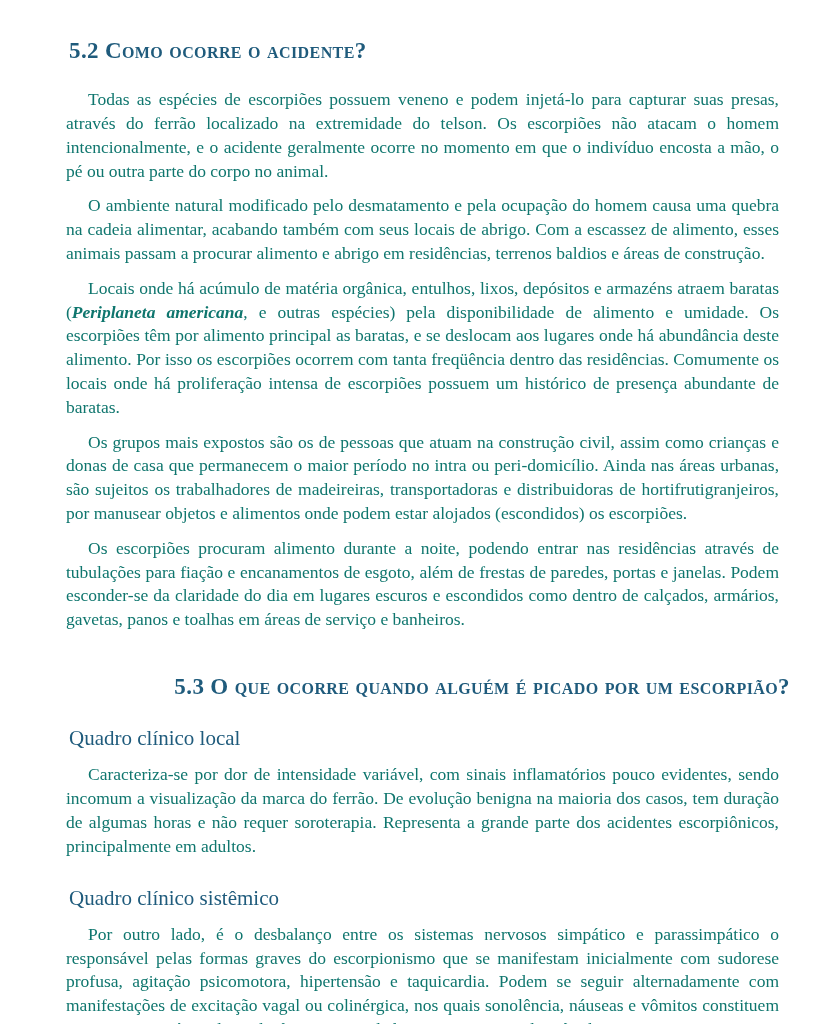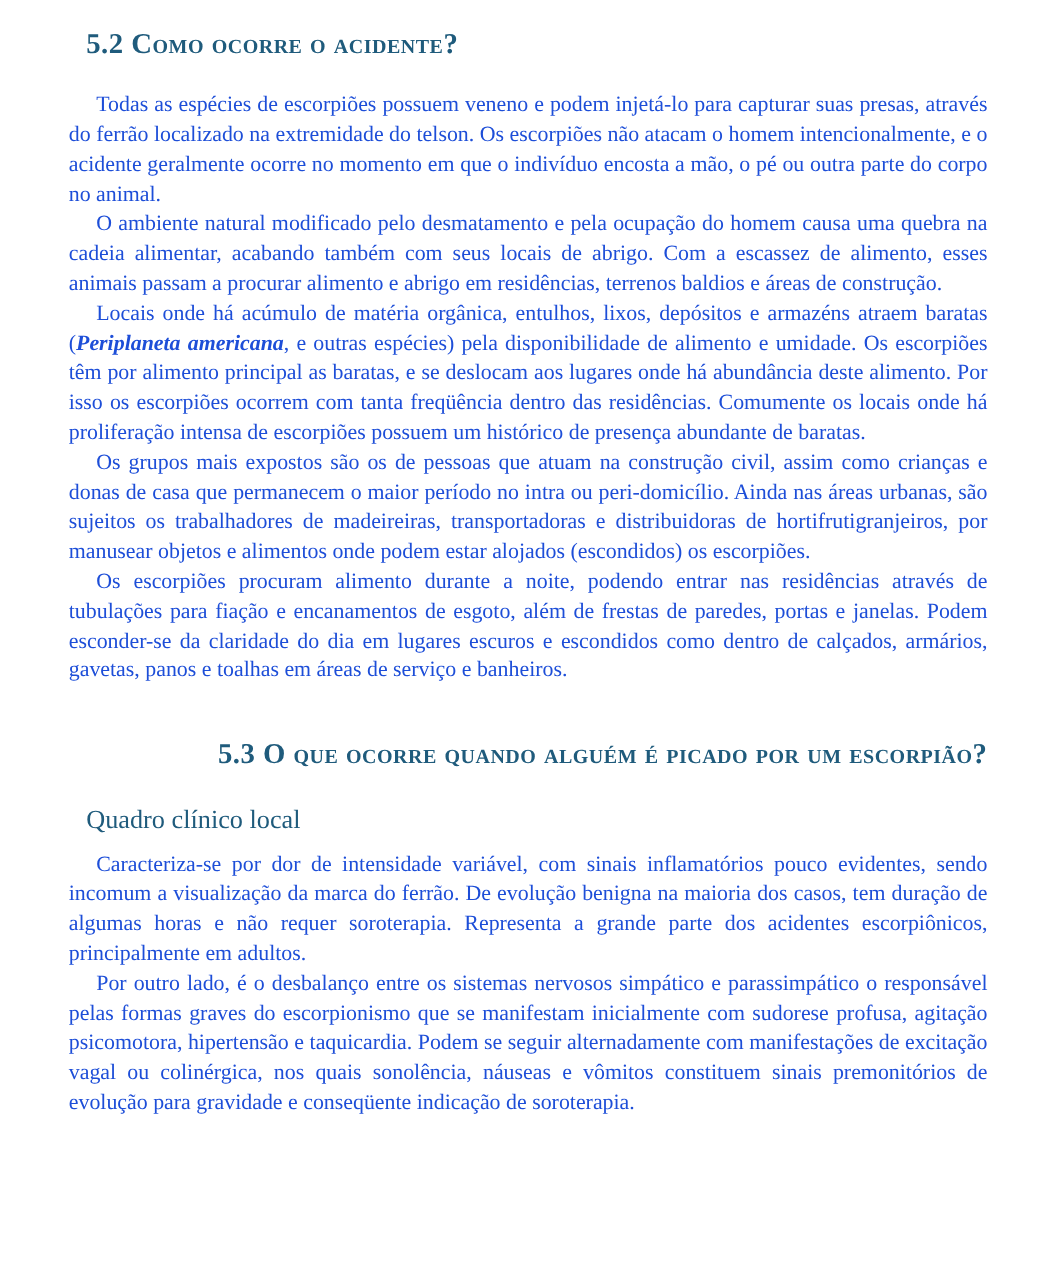--- a/index.html
+++ b/index.html
@@ -11,21 +11,21 @@
   body {
     width: 839px;
     height: 1024px;
     font-family: "Liberation Serif", serif;
     -webkit-font-smoothing: antialiased;
   }
   .page {
     box-sizing: border-box;
     width: 839px;
     height: 1024px;
-    padding: 12px 49px 18px 55px;
+    padding: 28px 49px 18px 55px;
     background: #ffffff;
     color: #1c1c1c;
     overflow: hidden;
   }
   .section-heading {
     margin: 10px 0 25px 14px;
     color: #1f5b7c;
     font-size: 23px;
     font-weight: bold;
     letter-spacing: 0.4px;
@@ -34,26 +34,26 @@
   }
   .section-heading .sec-num {
     margin-right: 6px;
   }
   .section-heading.second {
     margin-top: 42px;
     margin-bottom: 26px;
     text-align: right;
   }
   .body-par {
-    margin: 0;
+    margin: 11px;
     font-size: 17.5px;
     line-height: 23.8px;
     text-align: justify;
     text-indent: 22px;
-    color: #1d4ed8;
+    color: #0f766e;
   }
   .body-par em {
     font-style: italic;
     font-weight: bold;
   }
   .subheading {
     margin: 27px 0 13px 14px;
     color: #1f5b7c;
     font-size: 21px;
     font-weight: normal;
@@ -77,16 +77,17 @@
 
   <p class="body-par">Os escorpiões procuram alimento durante a noite, podendo entrar nas residências através de tubulações para fiação e encanamentos de esgoto, além de frestas de paredes, portas e janelas. Podem esconder-se da claridade do dia em lugares escuros e escondidos como dentro de calçados, armários, gavetas, panos e toalhas em áreas de serviço e banheiros.</p>
 
   <h2 class="section-heading second"><span class="sec-num">5.3</span><span>O que ocorre quando alguém é picado por um escorpião?</span></h2>
 
 
   <h3 class="subheading">Quadro clínico local</h3>
 
   <p class="body-par">Caracteriza-se por dor de intensidade variável, com sinais inflamatórios pouco evidentes, sendo incomum a visualização da marca do ferrão. De evolução benigna na maioria dos casos, tem duração de algumas horas e não requer soroterapia. Representa a grande parte dos acidentes escorpiônicos, principalmente em adultos.</p>
 
+  <h3 class="subheading">Quadro clínico sistêmico</h3>
 
   <p class="body-par">Por outro lado, é o desbalanço entre os sistemas nervosos simpático e parassimpático o responsável pelas formas graves do escorpionismo que se manifestam inicialmente com sudorese profusa, agitação psicomotora, hipertensão e taquicardia. Podem se seguir alternadamente com manifestações de excitação vagal ou colinérgica, nos quais sonolência, náuseas e vômitos constituem sinais premonitórios de evolução para gravidade e conseqüente indicação de soroterapia.</p>
 
 </div>
 
 </body></html>

